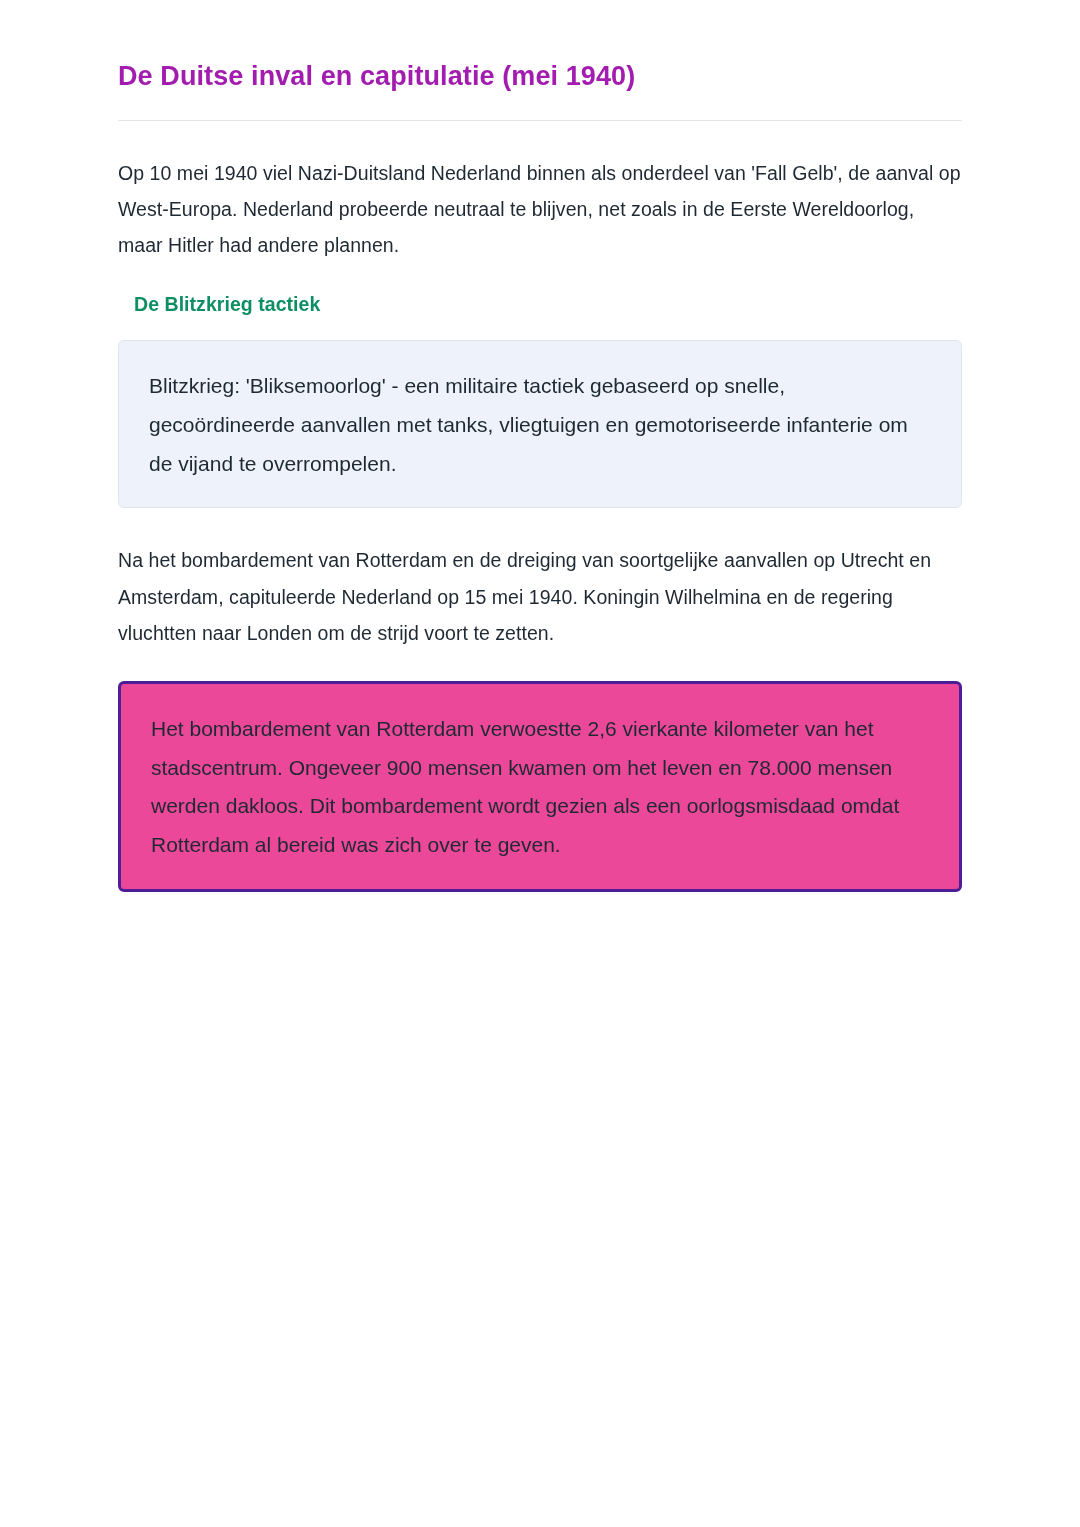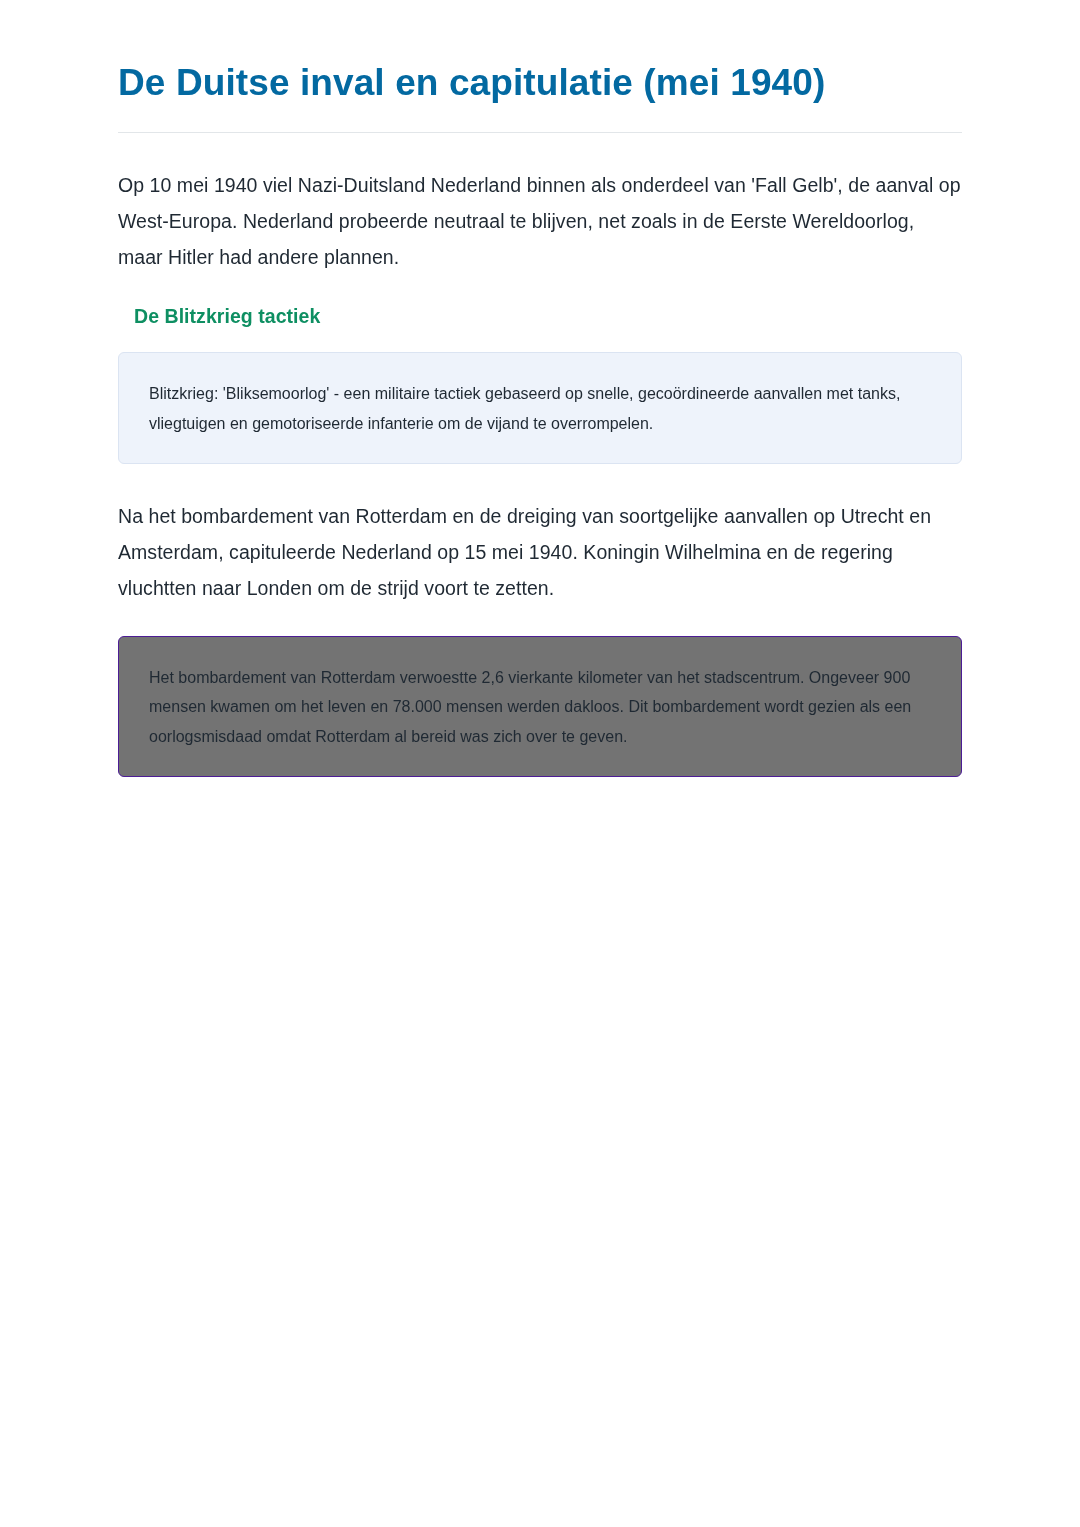--- a/index.html
+++ b/index.html
@@ -15,24 +15,24 @@
     -webkit-font-smoothing: antialiased;
   }
   .page {
     width: 1080px;
     min-height: 1527px;
     box-sizing: border-box;
     padding: 60px 118px 40px 118px;
     background: #ffffff;
   }
   .doc-title {
-    font-size: 37px;
+    font-size: 27px;
     line-height: 1.25;
     font-weight: bold;
-    color: #0369a1;
+    color: #a21caf;
     margin: 0 0 26px 0;
     letter-spacing: 0.1px;
   }
   .title-rule {
     border: 0;
     border-top: 1px solid #e2e6e9;
     margin: 0 0 34px 0;
   }
   p.body-text {
     font-size: 19.5px;
@@ -46,34 +46,34 @@
     font-weight: bold;
     color: #0e8f62;
     margin: 0 0 24px 16px;
     letter-spacing: 0.05px;
   }
   .callout {
     box-sizing: border-box;
     border-radius: 6px;
     padding: 26px 30px 24px 30px;
     margin: 0 0 34px 0;
-    font-size: 16px;
+    font-size: 21px;
     line-height: 1.85;
     color: #1f2933;
   }
   .callout p {
     margin: 0;
   }
   .callout-info {
     background: #eef3fb;
     border: 1px solid #dbe4f2;
   }
   .callout-success {
-    background: #737373;
-    border: 1px solid #4c1d95;
+    background: #ec4899;
+    border: 3px solid #4c1d95;
   }
   .spacer-bottom {
     height: 0;
   }
 </style>
 </head>
 <body>
 
 <div class="page">
 

